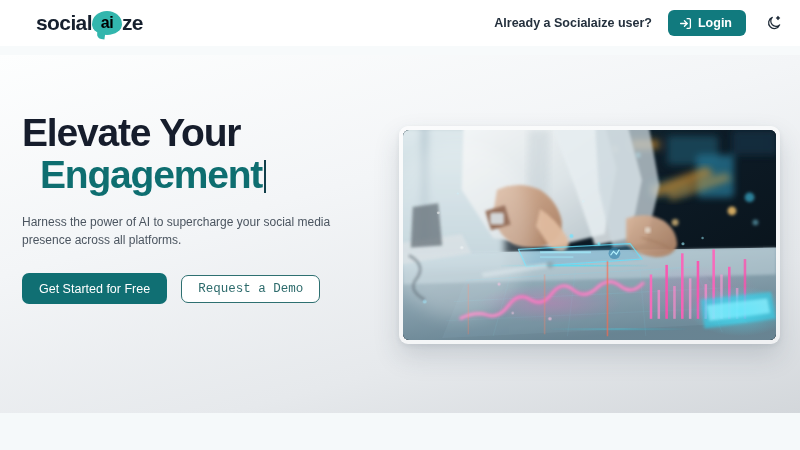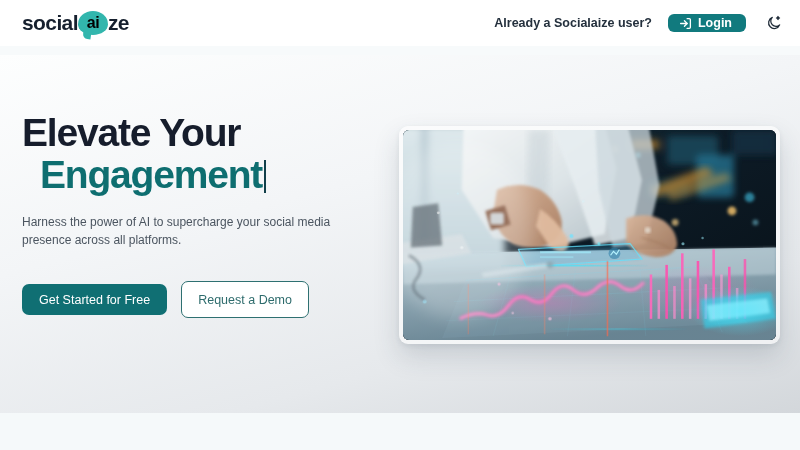--- a/index.html
+++ b/index.html
@@ -8,21 +8,21 @@
     font-family:"Liberation Sans", sans-serif;
     background:#f7fafb;
     -webkit-font-smoothing:antialiased;
   }
 
   
   .header {
     position:absolute; top:0; left:0; width:800px; height:46px;
     background:#ffffff;
     display:flex; align-items:center;
-    padding:0 14px 0 22px;
+    padding:0 14px 0 36px;
     z-index:20;
   }
   .logo { display:flex; align-items:center; height:30px; }
   .logo-text {
     font-size:21px; font-weight:bold; letter-spacing:-0.6px;
     color:#16202e; display:flex; align-items:center;
   }
   .logo-bubble {
     position:relative;
     background:#32b6ad;
@@ -44,21 +44,21 @@
 
   .header-right {
     margin-left:auto; display:flex; align-items:center; gap:16px;
   }
   .header-prompt {
     font-size:12.5px; font-weight:bold; color:#24303d; white-space:nowrap;
   }
   .login-btn {
     background:#117a7e; color:#ffffff;
     border:none; border-radius:6px;
-    height:18px; padding:0 14px 0 11px;
+    height:26px; padding:0 14px 0 11px;
     display:flex; align-items:center; gap:6px;
     font-size:12.5px; font-weight:bold;
     font-family:"Liberation Sans", sans-serif;
     cursor:pointer;
   }
   .login-btn svg { display:block; }
   .theme-toggle {
     width:24px; height:24px; display:flex; align-items:center; justify-content:center;
     cursor:pointer; background:none; border:none; color:#1f2b38;
   }
@@ -84,34 +84,34 @@
   .caret {
     display:inline-block; width:2px; height:33px;
     background:#123f4a; vertical-align:-5px; margin-left:2px;
   }
   .subhead {
     margin-top:17px;
     font-size:12px; line-height:1.5; color:#4b5560;
     max-width:345px;
   }
   .cta-row {
-    margin-top:32px; display:flex; align-items:center; gap:14px;
+    margin-top:24px; display:flex; align-items:center; gap:14px;
   }
   .btn-primary {
     background:#106f73; color:#ffffff;
     border:none; border-radius:7px;
     height:31px; padding:0 17px;
     font-size:12.5px; font-family:"Liberation Sans", sans-serif;
     display:flex; align-items:center; cursor:pointer;
   }
   .btn-secondary {
     background:#ffffff; color:#2d6b6c;
     border:1.4px solid #2e7071; border-radius:7px;
-    height:37px; padding:0 16px;
-    font-size:12.5px; font-family:Liberation Sans, sans-serif;
+    height:28px; padding:0 16px;
+    font-size:12.5px; font-family:Liberation Mono, monospace;
     display:flex; align-items:center; cursor:pointer;
   }
 
   
   .hero-media {
     position:absolute; left:399px; top:71px;
     width:381px; height:218px;
     border-radius:9px;
     padding:4px;
     background:rgba(255,255,255,0.55);

